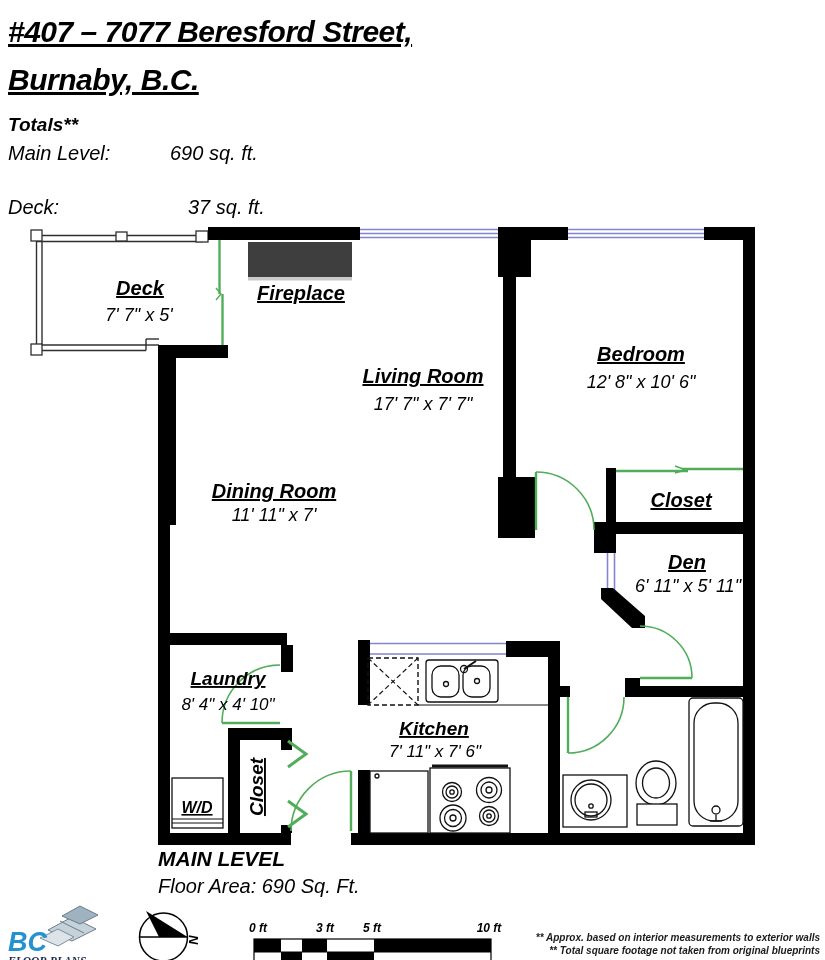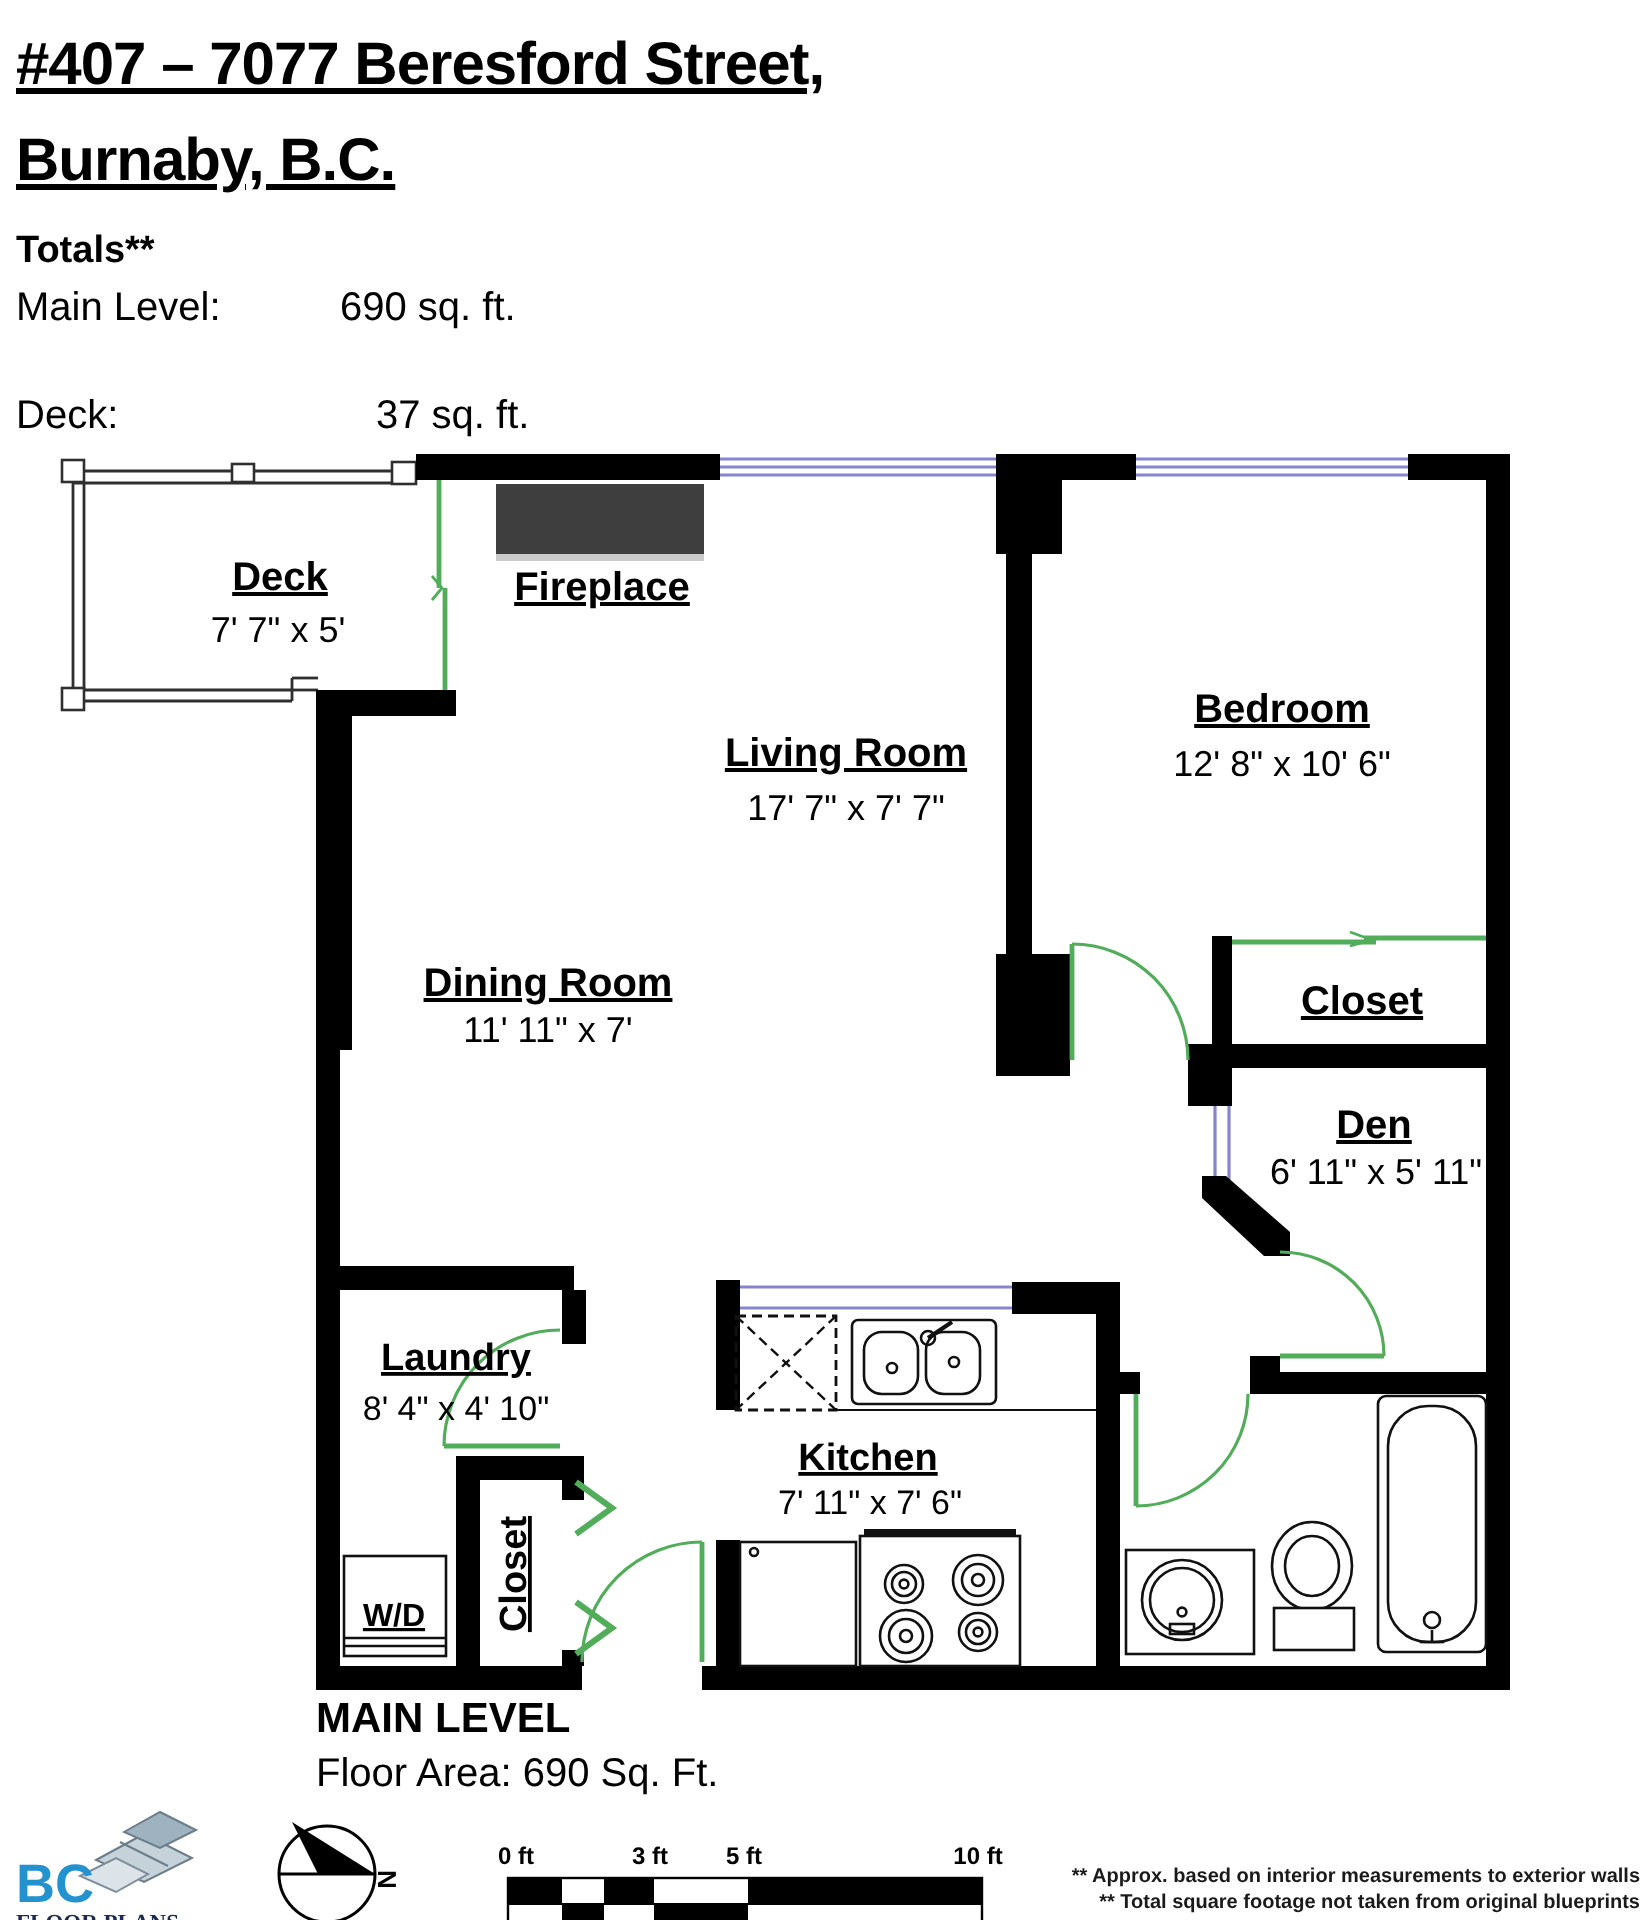--- a/index.html
+++ b/index.html
@@ -1,16 +1,16 @@
 <!DOCTYPE html>
 <html><head>
 <meta charset="utf-8">
 <style>
   html,body{margin:0;padding:0;background:#ffffff;}
-  .page{width:825px;height:960px;position:relative;background:#fff;overflow:hidden;}
+  .page{width:825px;height:960px;position:relative;background:#fff;overflow:hidden;font-style:italic;}
   svg{display:block;}
   text{font-family:"Liberation Sans",sans-serif;fill:#000;}
   .title{font-size:30px;font-weight:bold;text-decoration:underline;letter-spacing:-0.5px;}
   .h-bold{font-size:19px;font-weight:bold;}
   .h-reg{font-size:20px;}
   .rlabel{font-size:20px;font-weight:bold;text-decoration:underline;text-anchor:middle;}
   .rlabel-sm{font-size:19px;font-weight:bold;text-decoration:underline;text-anchor:middle;}
   .rdims{font-size:18px;text-anchor:middle;}
   .rdims-sm{font-size:17px;text-anchor:middle;}
   .wall{fill:#000000;stroke:none;}

